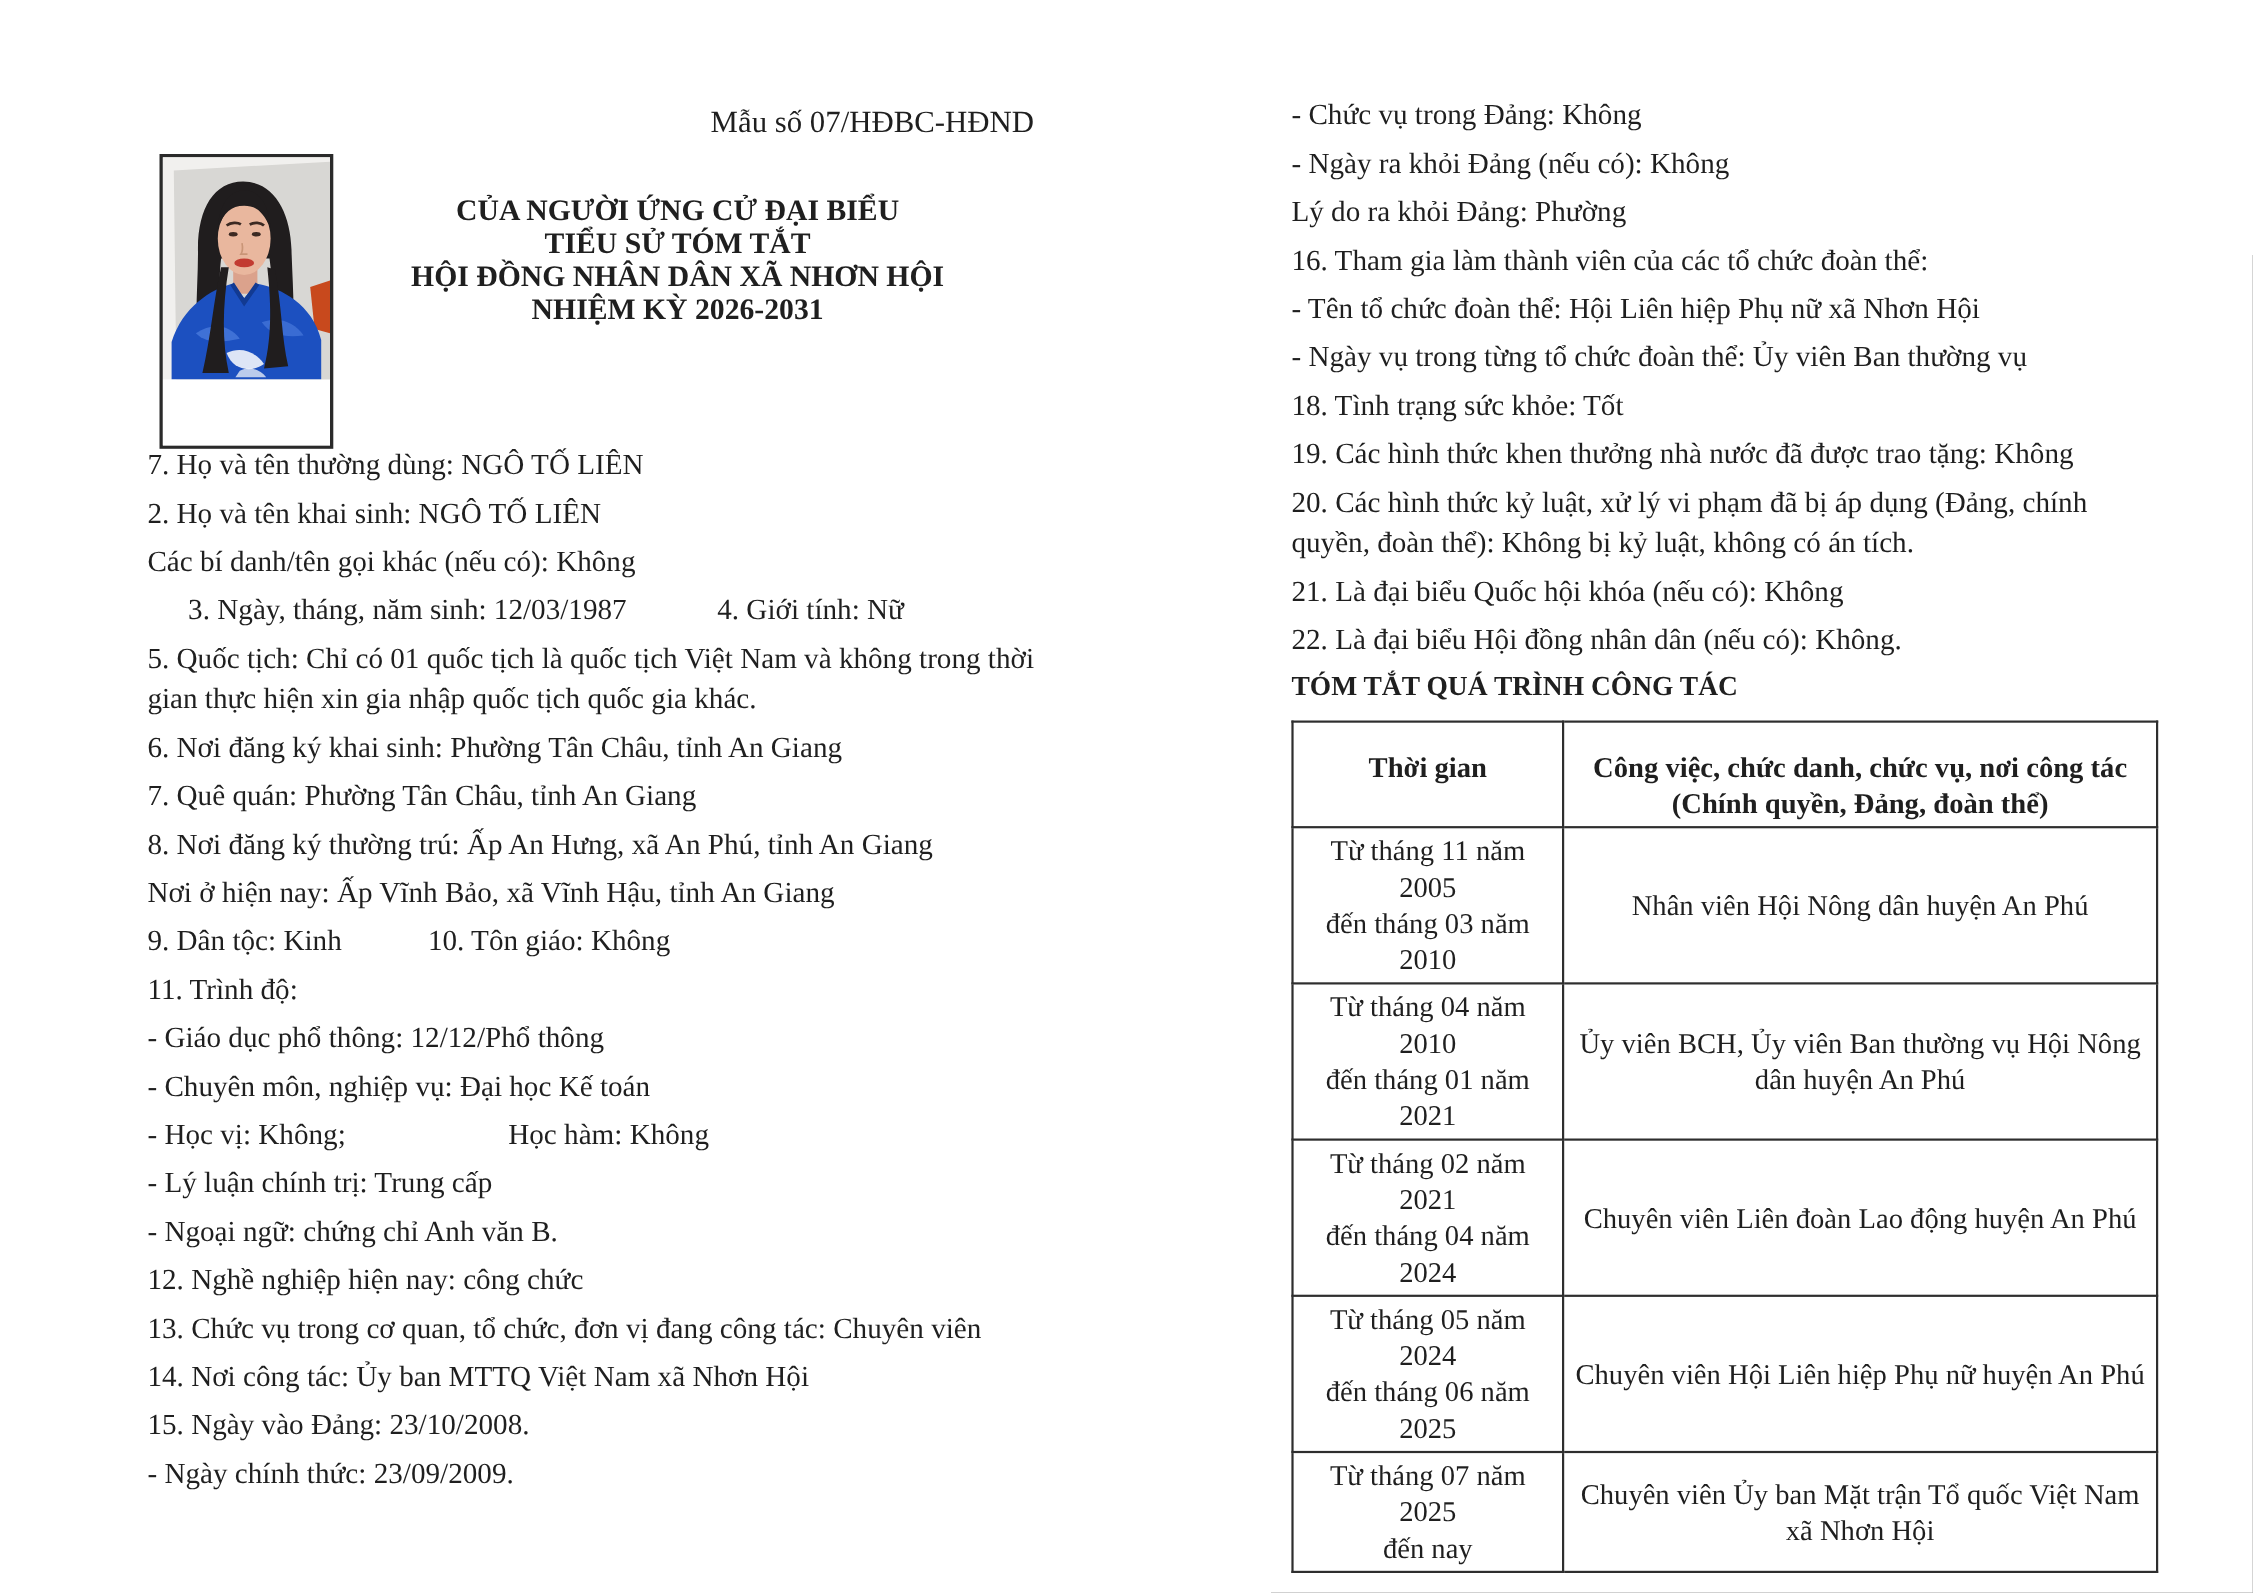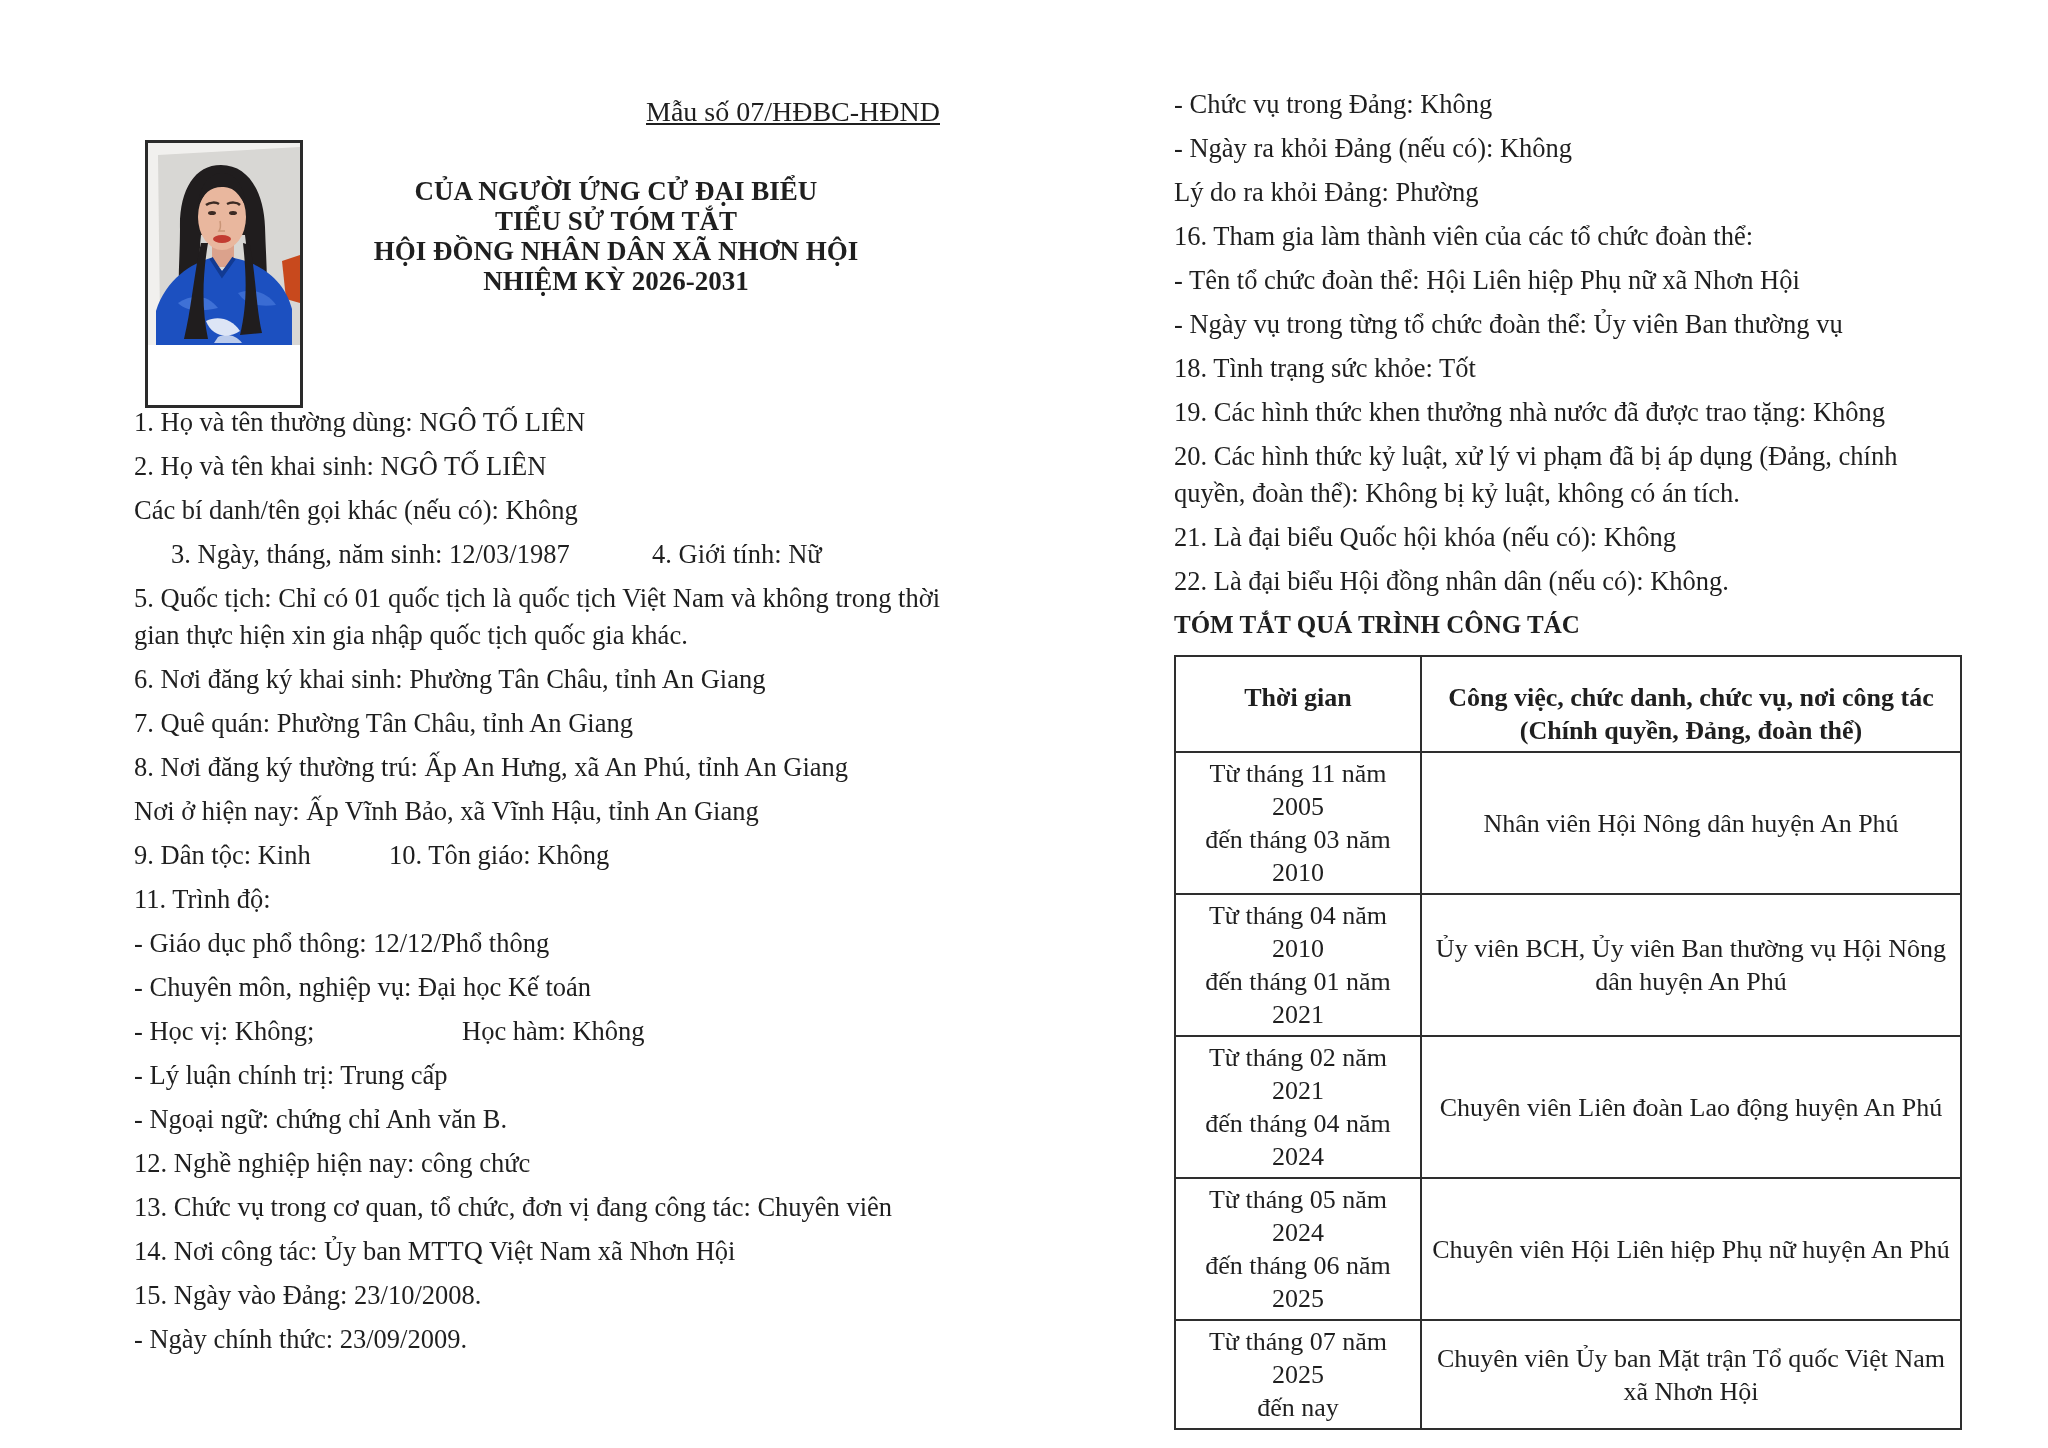--- a/index.html
+++ b/index.html
@@ -6,21 +6,21 @@
   .page{
     position:relative;
     width:2048px;height:1448px;
     background:#ffffff;
     font-family:"Liberation Serif","DejaVu Serif",serif;
     color:#1f1f1f;
     overflow:hidden;
   }
   .form-number{
     position:absolute;left:646px;top:96px;
-    font-size:28px;white-space:nowrap;text-decoration:underline;
+    font-size:28px;white-space:nowrap;
   }
   .photo-frame{
     position:absolute;left:145px;top:140px;
     width:152px;height:262px;
     border:3px solid #2a2a2a;background:#fff;
   }
   .photo-frame svg{display:block;}
   .title-block{
     position:absolute;left:300px;top:176px;width:632px;
     text-align:center;font-weight:bold;
@@ -90,21 +90,21 @@
   </div>
 
   <div class="title-block">
     <div>CỦA NGƯỜI ỨNG CỬ ĐẠI BIỂU</div>
     <div>TIỂU SỬ TÓM TẮT</div>
     <div>HỘI ĐỒNG NHÂN DÂN XÃ NHƠN HỘI</div>
     <div>NHIỆM KỲ 2026-2031</div>
   </div>
 
   <div class="col left-col">
-    <p>1. Họ và tên thường dùng: NGÔ TỐ LIÊN</p>
+    <p>7. Họ và tên thường dùng: NGÔ TỐ LIÊN</p>
     <p>2. Họ và tên khai sinh: NGÔ TỐ LIÊN</p>
     <p>Các bí danh/tên gọi khác (nếu có): Không</p>
     <p><span class="pw481">3. Ngày, tháng, năm sinh: 12/03/1987</span><span>4. Giới tính: Nữ</span></p>
     <p>5. Quốc tịch: Chỉ có 01 quốc tịch là quốc tịch Việt Nam và không trong thời gian thực hiện xin gia nhập quốc tịch quốc gia khác.</p>
     <p>6. Nơi đăng ký khai sinh: Phường Tân Châu, tỉnh An Giang</p>
     <p>7. Quê quán: Phường Tân Châu, tỉnh An Giang</p>
     <p>8. Nơi đăng ký thường trú: Ấp An Hưng, xã An Phú, tỉnh An Giang</p>
     <p>Nơi ở hiện nay: Ấp Vĩnh Bảo, xã Vĩnh Hậu, tỉnh An Giang</p>
     <p><span class="pw255">9. Dân tộc: Kinh</span><span>10. Tôn giáo: Không</span></p>
     <p>11. Trình độ:</p>

